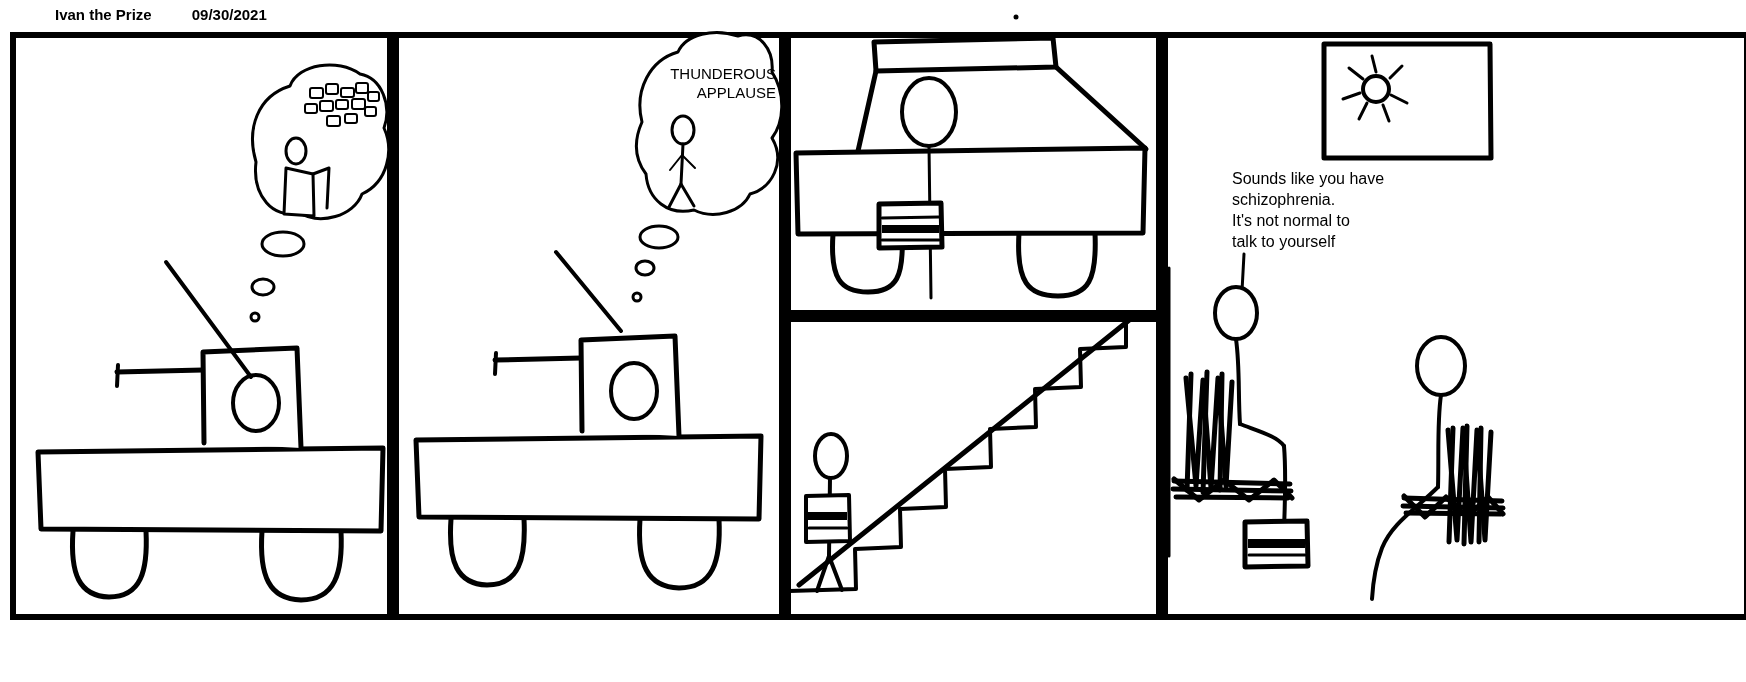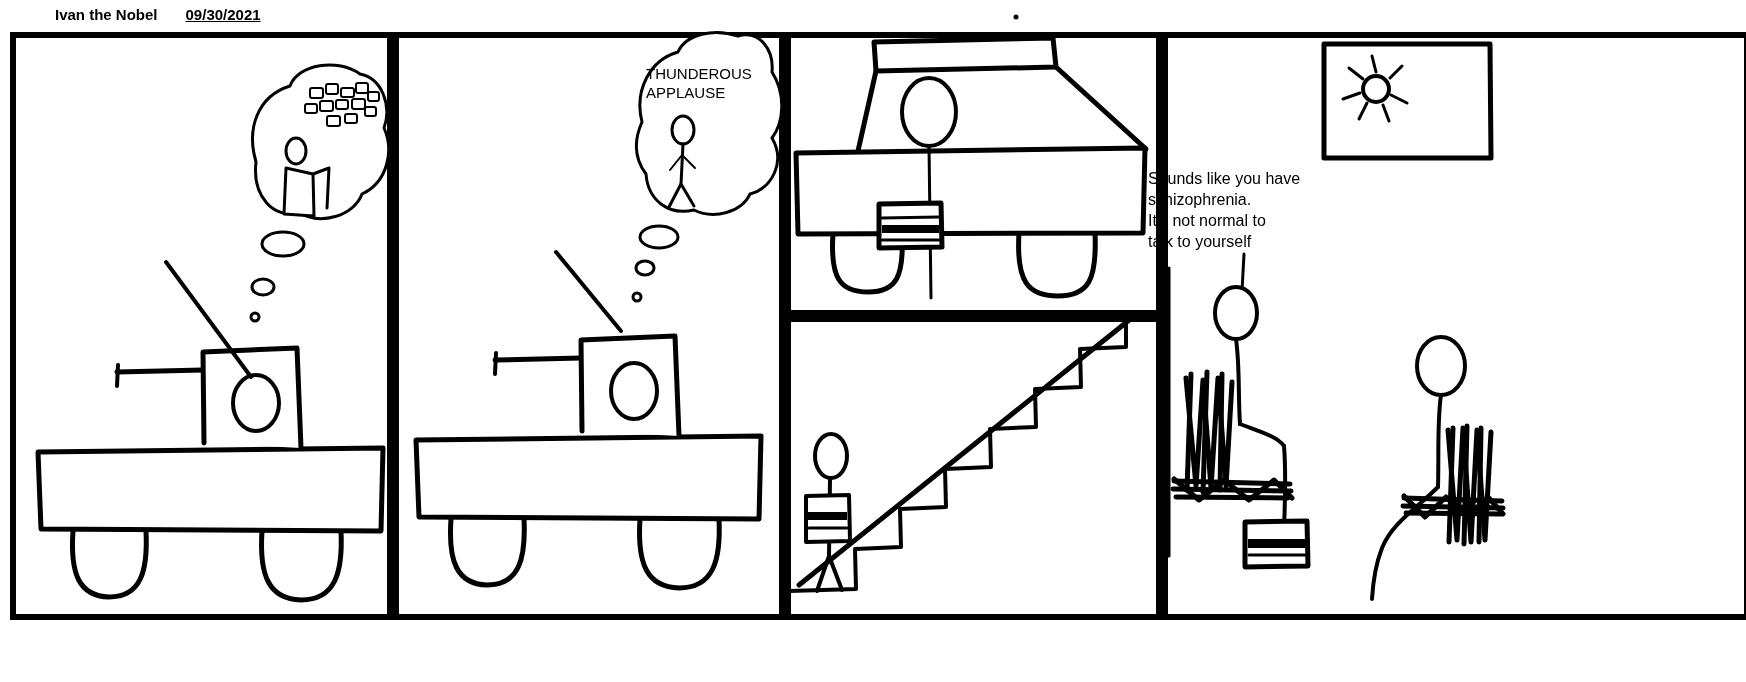--- a/index.html
+++ b/index.html
@@ -3,45 +3,45 @@
 <meta charset="utf-8">
 <style>
   html,body{margin:0;padding:0;}
   body{
     width:1746px;height:682px;position:relative;overflow:hidden;
     background:#ffffff;color:#000;
     font-family:"Liberation Sans", sans-serif;
   }
   .page{position:absolute;inset:0;}
   .header{position:absolute;left:55px;top:6px;font-size:15px;font-weight:bold;white-space:nowrap;z-index:4;}
-  .header .date{margin-left:28px;text-decoration:underline;}
+  .header .date{margin-left:40px;}
   .panel{position:absolute;border:6px solid #000;z-index:1;}
   #p1 {left:10px;  top:32px;  width:377px; height:576px;}
   #p2 {left:387px; top:32px;  width:392px; height:576px;}
   #p3a{left:779px; top:32px;  width:377px; height:278px;}
   #p3b{left:779px; top:310px; width:377px; height:298px;}
   #p4 {left:1156px;top:32px;  width:582px; height:576px;}
   svg.art{position:absolute;left:0;top:0;z-index:2;}
   .dialogue{position:absolute;z-index:3;font-size:16px;line-height:21px;white-space:pre-line;color:#000;}
   #d1{left:38px;  top:92px;  width:290px;}
   #d2{left:408px; top:46px;  width:210px;}
-  #d4{left:1148px;top:168px; width:230px;}
-  #thought2{left:646px;top:64px;width:130px;text-align:left;font-size:15px;line-height:19px;}
+  #d4{left:1232px;top:168px; width:230px;}
+  #thought2{left:646px;top:64px;width:130px;text-align:right;font-size:15px;line-height:19px;}
   
   .ink{stroke:#000;fill:none;stroke-linecap:round;stroke-linejoin:round;}
   .fillw{fill:#ffffff;}
   .w2{stroke-width:2}.w3{stroke-width:3}.w4{stroke-width:4}.w5{stroke-width:5}
 </style>
 </head>
 <body>
 
 <div class="page">
 
   <div class="header">
-    <span class="title">Ivan the Nobel</span><span class="date">09/30/2021</span>
+    <span class="title">Ivan the Prize</span><span class="date">09/30/2021</span>
   </div>
 
   <div class="panel" id="p1"></div>
   <div class="panel" id="p2"></div>
   <div class="panel" id="p3a"></div>
   <div class="panel" id="p3b"></div>
   <div class="panel" id="p4"></div>
 
   <svg class="art" width="1746" height="682" viewBox="0 0 1746 682">
     <defs>

